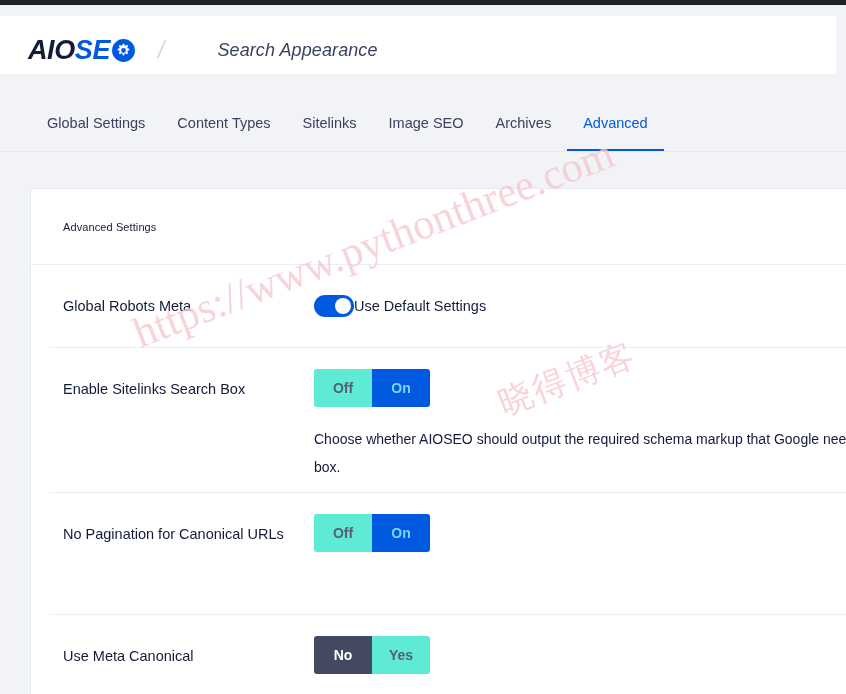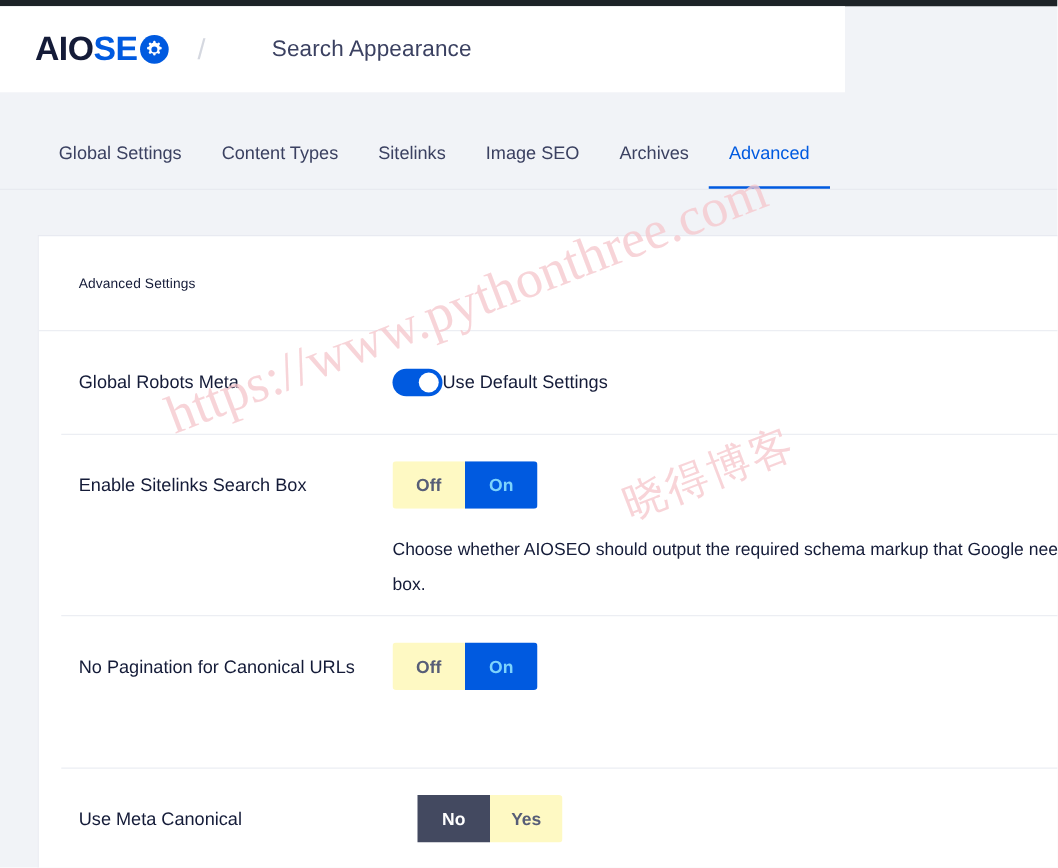--- a/index.html
+++ b/index.html
@@ -26,28 +26,29 @@
     position: absolute;
     top: 0; left: 0;
     width: 846px;
     height: 5px;
     background: #1d2327;
   }
 
   
   .header {
     position: absolute;
-    top: 5px; left: 0;
-    width: 676px;
+    top: 16px; left: 0;
+    width: 836px;
     height: 69px;
     background: #ffffff;
     display: flex;
     align-items: center;
     box-sizing: border-box;
     padding-left: 28px;
+    font-style: italic;
   }
   .logo {
     display: flex;
     align-items: center;
     font-size: 27px;
     font-weight: bold;
     letter-spacing: -0.4px;
     line-height: 1;
     user-select: none;
   }
@@ -212,33 +213,32 @@
     user-select: none;
   }
   .seg {
     width: 58px;
     height: 38px;
     display: flex;
     align-items: center;
     justify-content: center;
     font-size: 14px;
     font-weight: bold;
-    background: #fef9c3;
+    background: #5eead4;
     color: #575e77;
     cursor: pointer;
     box-sizing: border-box;
   }
   .seg.on-blue {
     background: #005ae0;
     color: #7dd3fc;
   }
   .seg.on-dark {
     background: #434960;
     color: #ffffff;
-    margin-left: 20px;
   }
 
   .row-desc {
     margin-top: 18px;
     font-size: 14px;
     color: #141b38;
     line-height: 28px;
     width: 700px;
     white-space: nowrap;
   }

